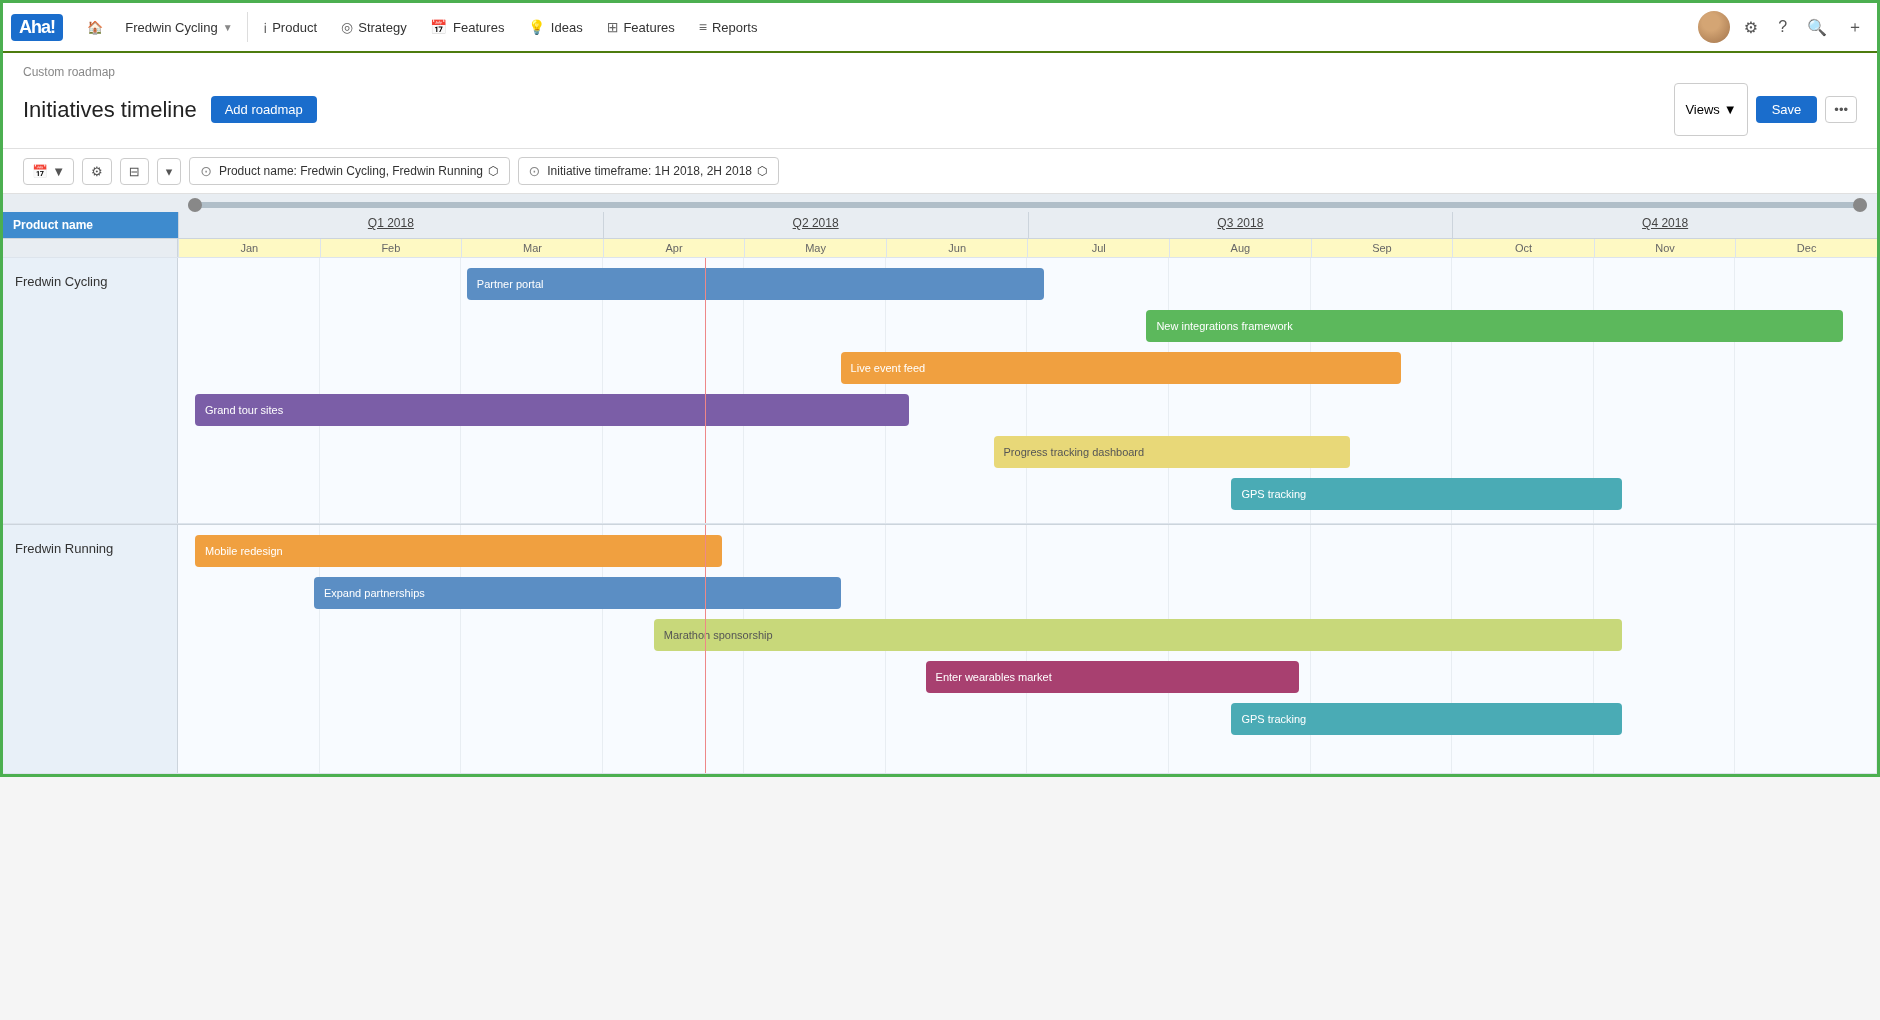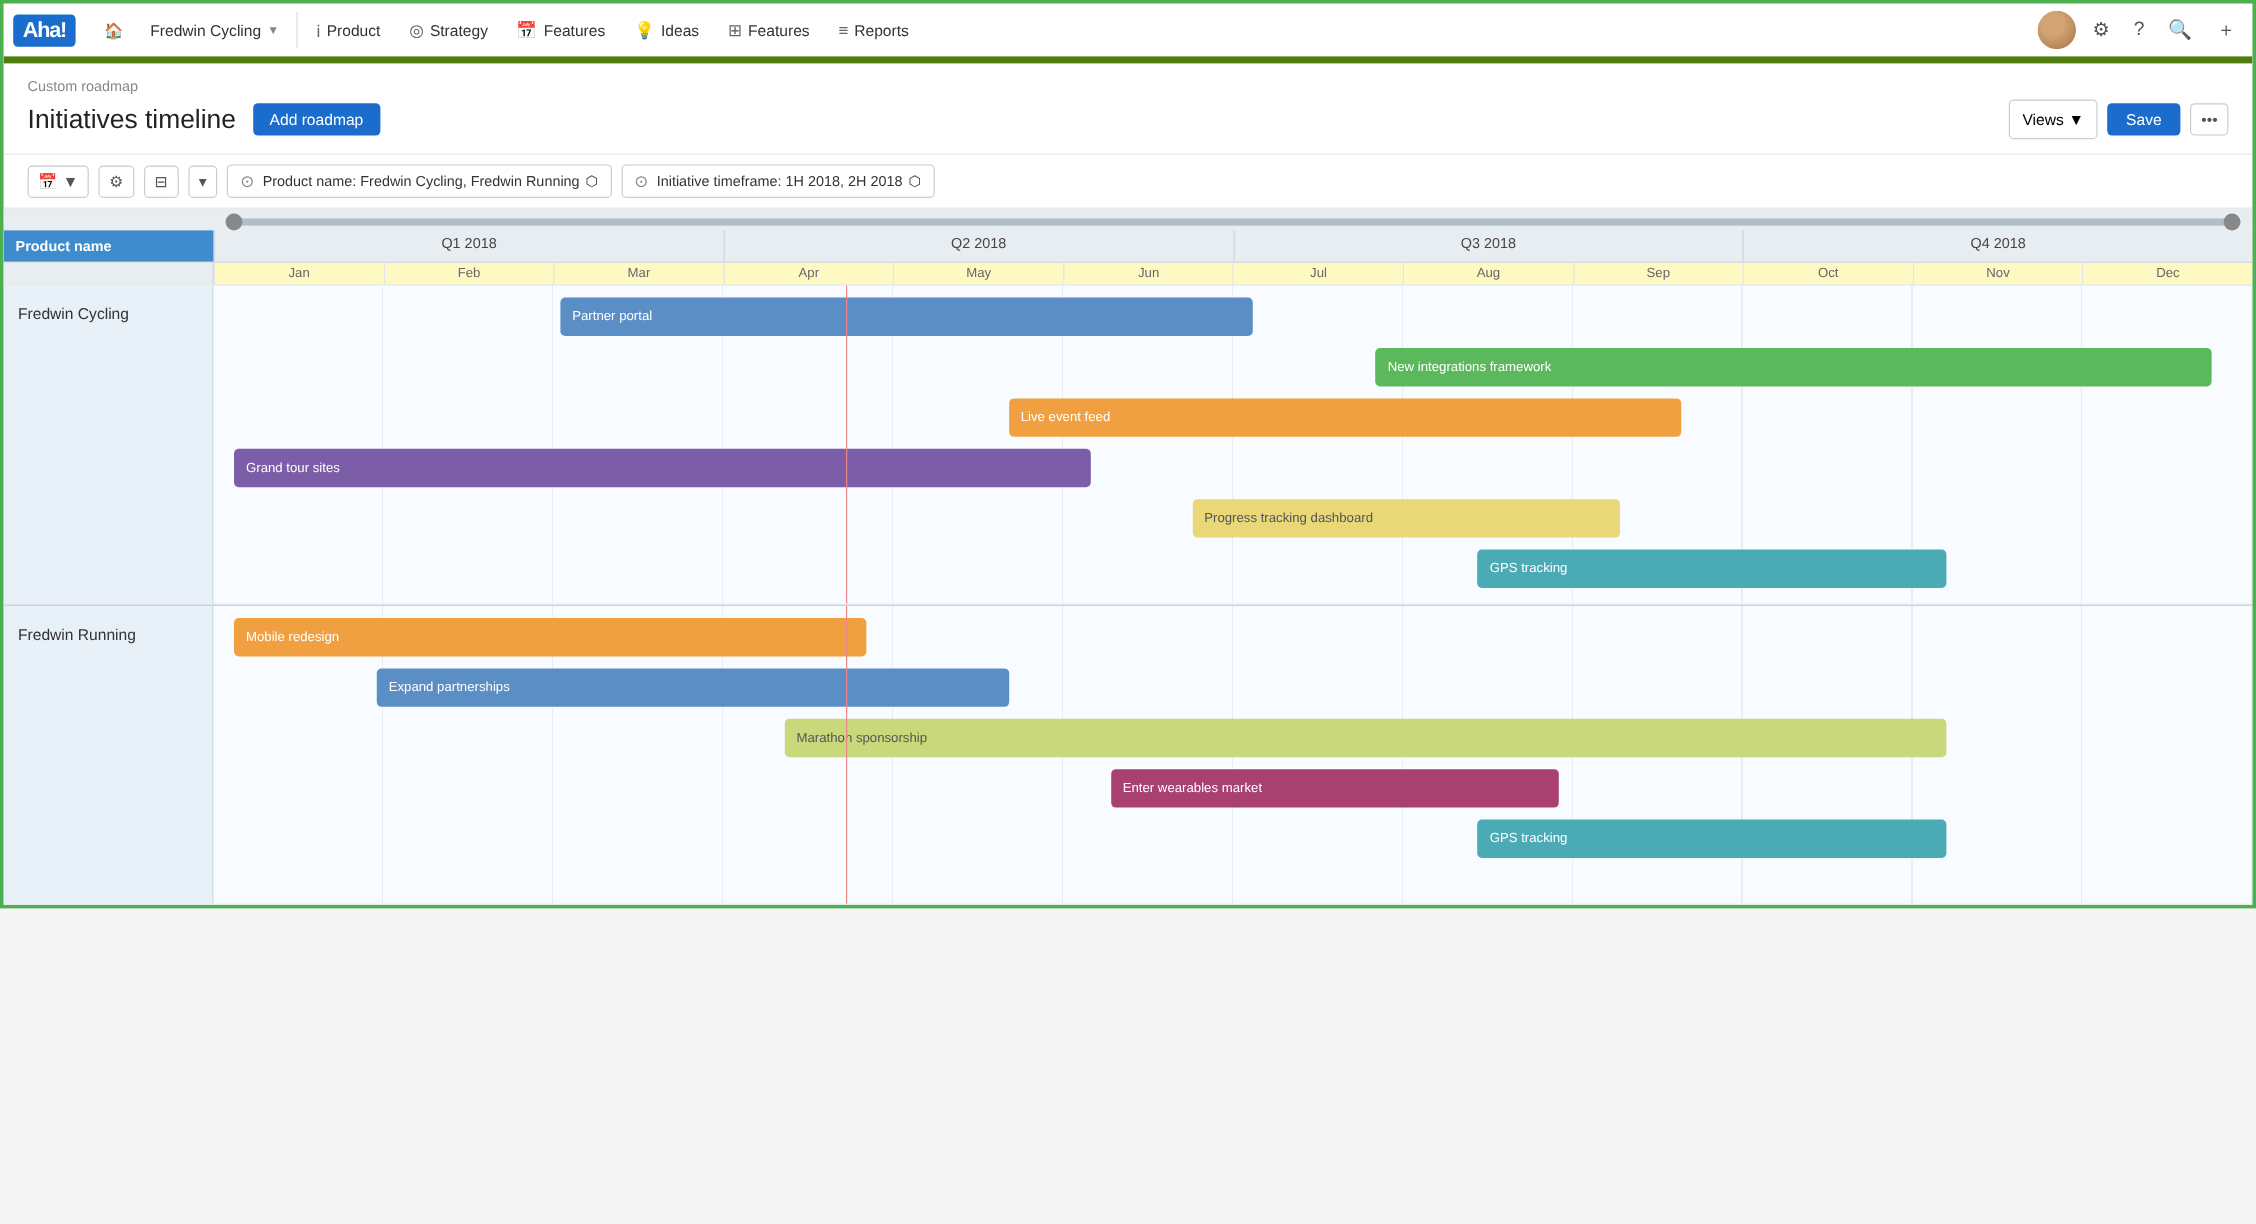--- a/index.html
+++ b/index.html
@@ -1,40 +1,40 @@
 <!DOCTYPE html>
 <html><head>
   <meta charset="utf-8">
   <style>
     * { box-sizing: border-box; margin: 0; padding: 0; }
     body { font-family: -apple-system, BlinkMacSystemFont, 'Segoe UI', Arial, sans-serif; font-size: 13px; background: #f5f5f5; border: 3px solid #4caf50; }
 
     
-    .top-nav { display: flex; align-items: center; background: #fff; border-bottom: 6px solid #4d7c0f; height: 50px; padding: 0 8px; }
+    .top-nav { display: flex; align-items: center; background: #fff; border-bottom: 2px solid #4d7c0f; height: 50px; padding: 0 8px; }
     .aha-logo { background: #1a6dcc; color: #fff; font-weight: bold; font-size: 18px; padding: 3px 8px; border-radius: 4px; margin-right: 12px; letter-spacing: -1px; }
     .nav-home { font-size: 18px; color: #555; padding: 0 10px; cursor: pointer; }
     .nav-workspace { display: flex; align-items: center; color: #333; font-size: 13px; padding: 4px 10px; border-radius: 4px; cursor: pointer; }
     .nav-workspace .caret { margin-left: 5px; font-size: 10px; color: #888; }
     .nav-separator { width: 1px; height: 30px; background: #ddd; margin: 0 4px; }
     .nav-items { display: flex; align-items: center; flex: 1; }
     .nav-item { display: flex; align-items: center; color: #333; font-size: 13px; padding: 6px 12px; cursor: pointer; white-space: nowrap; }
     .nav-item .icon { margin-right: 5px; font-size: 14px; color: #666; }
     .nav-right { display: flex; align-items: center; gap: 8px; margin-left: auto; }
     .nav-avatar { width: 32px; height: 32px; border-radius: 50%; background: #c8a880; overflow: hidden; cursor: pointer; }
     .nav-avatar-img { width: 100%; height: 100%; background: radial-gradient(circle at 40% 35%, #d4a574 30%, #a0724a 100%); }
     .nav-icon-btn { color: #555; font-size: 16px; cursor: pointer; padding: 4px 6px; }
 
     
     .page-header { background: #fff; padding: 12px 20px 0 20px; border-bottom: 1px solid #e0e0e0; }
     .breadcrumb { color: #888; font-size: 12px; margin-bottom: 4px; }
     .page-title-row { display: flex; align-items: center; gap: 14px; margin-bottom: 12px; }
     .page-title { font-size: 22px; font-weight: 400; color: #222; }
     .btn-add-roadmap { background: #1a6dcc; color: #fff; border: none; border-radius: 4px; padding: 6px 14px; font-size: 13px; cursor: pointer; font-weight: 500; }
     .page-actions { margin-left: auto; display: flex; align-items: center; gap: 8px; }
-    .btn-views { background: #fff; border: 1px solid #ccc; border-radius: 4px; padding: 8px 10px; font-size: 13px; cursor: pointer; display: flex; align-items: flex-end; gap: 4px; }
+    .btn-views { background: #fff; border: 1px solid #ccc; border-radius: 4px; padding: 18px 10px; font-size: 13px; cursor: pointer; display: flex; align-items: flex-end; gap: 4px; }
     .btn-save { background: #1a6dcc; color: #fff; border: none; border-radius: 4px; padding: 6px 16px; font-size: 13px; cursor: pointer; font-weight: 500; }
     .btn-more { background: #fff; border: 1px solid #ccc; border-radius: 4px; padding: 5px 8px; font-size: 13px; cursor: pointer; color: #555; }
 
     
     .toolbar { display: flex; align-items: center; gap: 8px; background: #fff; padding: 8px 20px; border-bottom: 1px solid #e0e0e0; }
     .toolbar-btn { background: #fff; border: 1px solid #ccc; border-radius: 4px; padding: 5px 8px; font-size: 13px; cursor: pointer; color: #555; display: flex; align-items: center; gap: 4px; }
     .filter-pill { display: flex; align-items: center; gap: 5px; background: #fff; border: 1px solid #ccc; border-radius: 4px; padding: 5px 10px; font-size: 12px; cursor: pointer; color: #333; }
     .filter-pill .clear-btn { color: #888; font-size: 14px; cursor: pointer; margin-right: 2px; }
 
     
@@ -44,21 +44,21 @@
     .timeline-slider { padding: 8px 0 4px 175px; background: #e8edf2; }
     .slider-track { position: relative; height: 6px; background: #c8d4e0; border-radius: 3px; margin: 0 10px; }
     .slider-fill { position: absolute; left: 0; right: 0; top: 0; height: 6px; background: #b0bec8; border-radius: 3px; }
     .slider-thumb-left { position: absolute; left: 0; top: -4px; width: 14px; height: 14px; border-radius: 50%; background: #888; cursor: pointer; }
     .slider-thumb-right { position: absolute; right: 0; top: -4px; width: 14px; height: 14px; border-radius: 50%; background: #888; cursor: pointer; }
 
     
     .quarters-row { display: flex; background: #e8edf2; border-bottom: 1px solid #ccd4dc; }
     .row-label-header { width: 175px; min-width: 175px; background: #3e8bce; color: #fff; font-size: 12px; font-weight: 600; padding: 6px 10px; display: flex; align-items: center; }
     .quarters-cells { flex: 1; display: flex; }
-    .quarter-cell { flex: 1; text-align: center; font-size: 12px; color: #444; padding: 4px 0; border-left: 1px solid #ccd4dc; font-weight: 500; }
+    .quarter-cell { flex: 1; text-align: center; font-size: 12px; color: #444; padding: 4px 0; border-left: 1px solid #ccd4dc; font-weight: 500; text-decoration: underline; }
 
     
     .months-row { display: flex; background: #fef9c3; border-bottom: 1px solid #dde4ec; }
     .row-label-spacer { width: 175px; min-width: 175px; background: #e8edf2; border-right: 1px solid #ccd4dc; }
     .months-cells { flex: 1; display: flex; }
     .month-cell { flex: 1; text-align: center; font-size: 11px; color: #666; padding: 3px 0; border-left: 1px solid #dde4ec; }
 
     
     .gantt-section { display: flex; border-bottom: 1px solid #dde4ec; min-height: 250px; }
     .section-label { width: 175px; min-width: 175px; background: #e8f0f8; border-right: 1px solid #ccd4dc; display: flex; align-items: flex-start; padding: 16px 12px; font-size: 13px; font-weight: 500; color: #333; }

